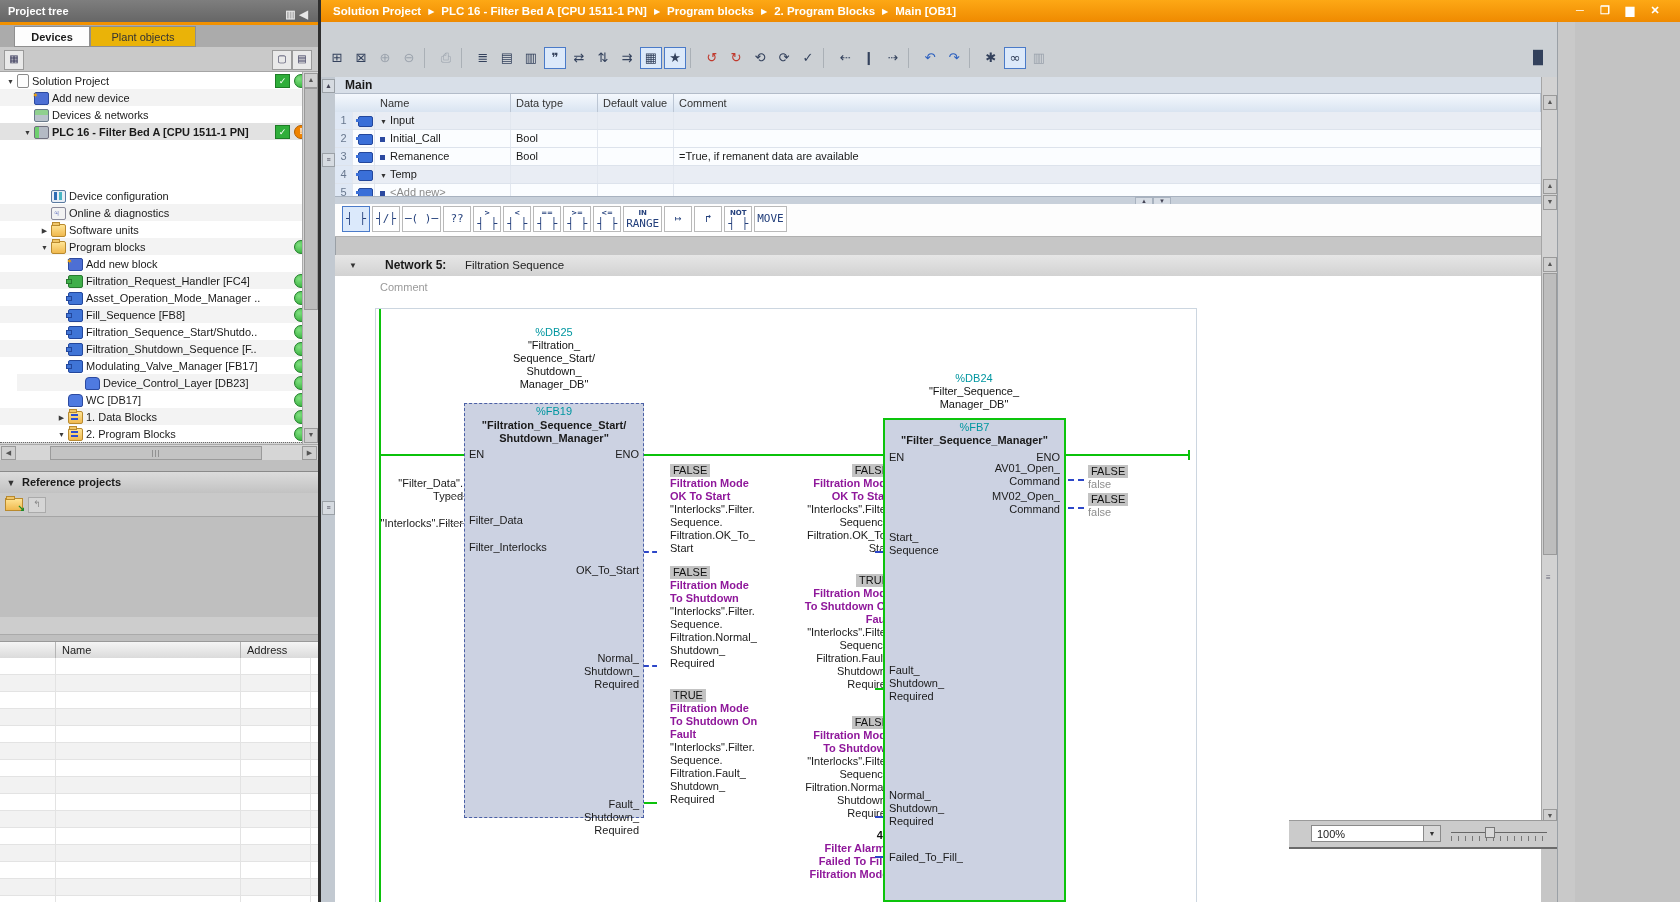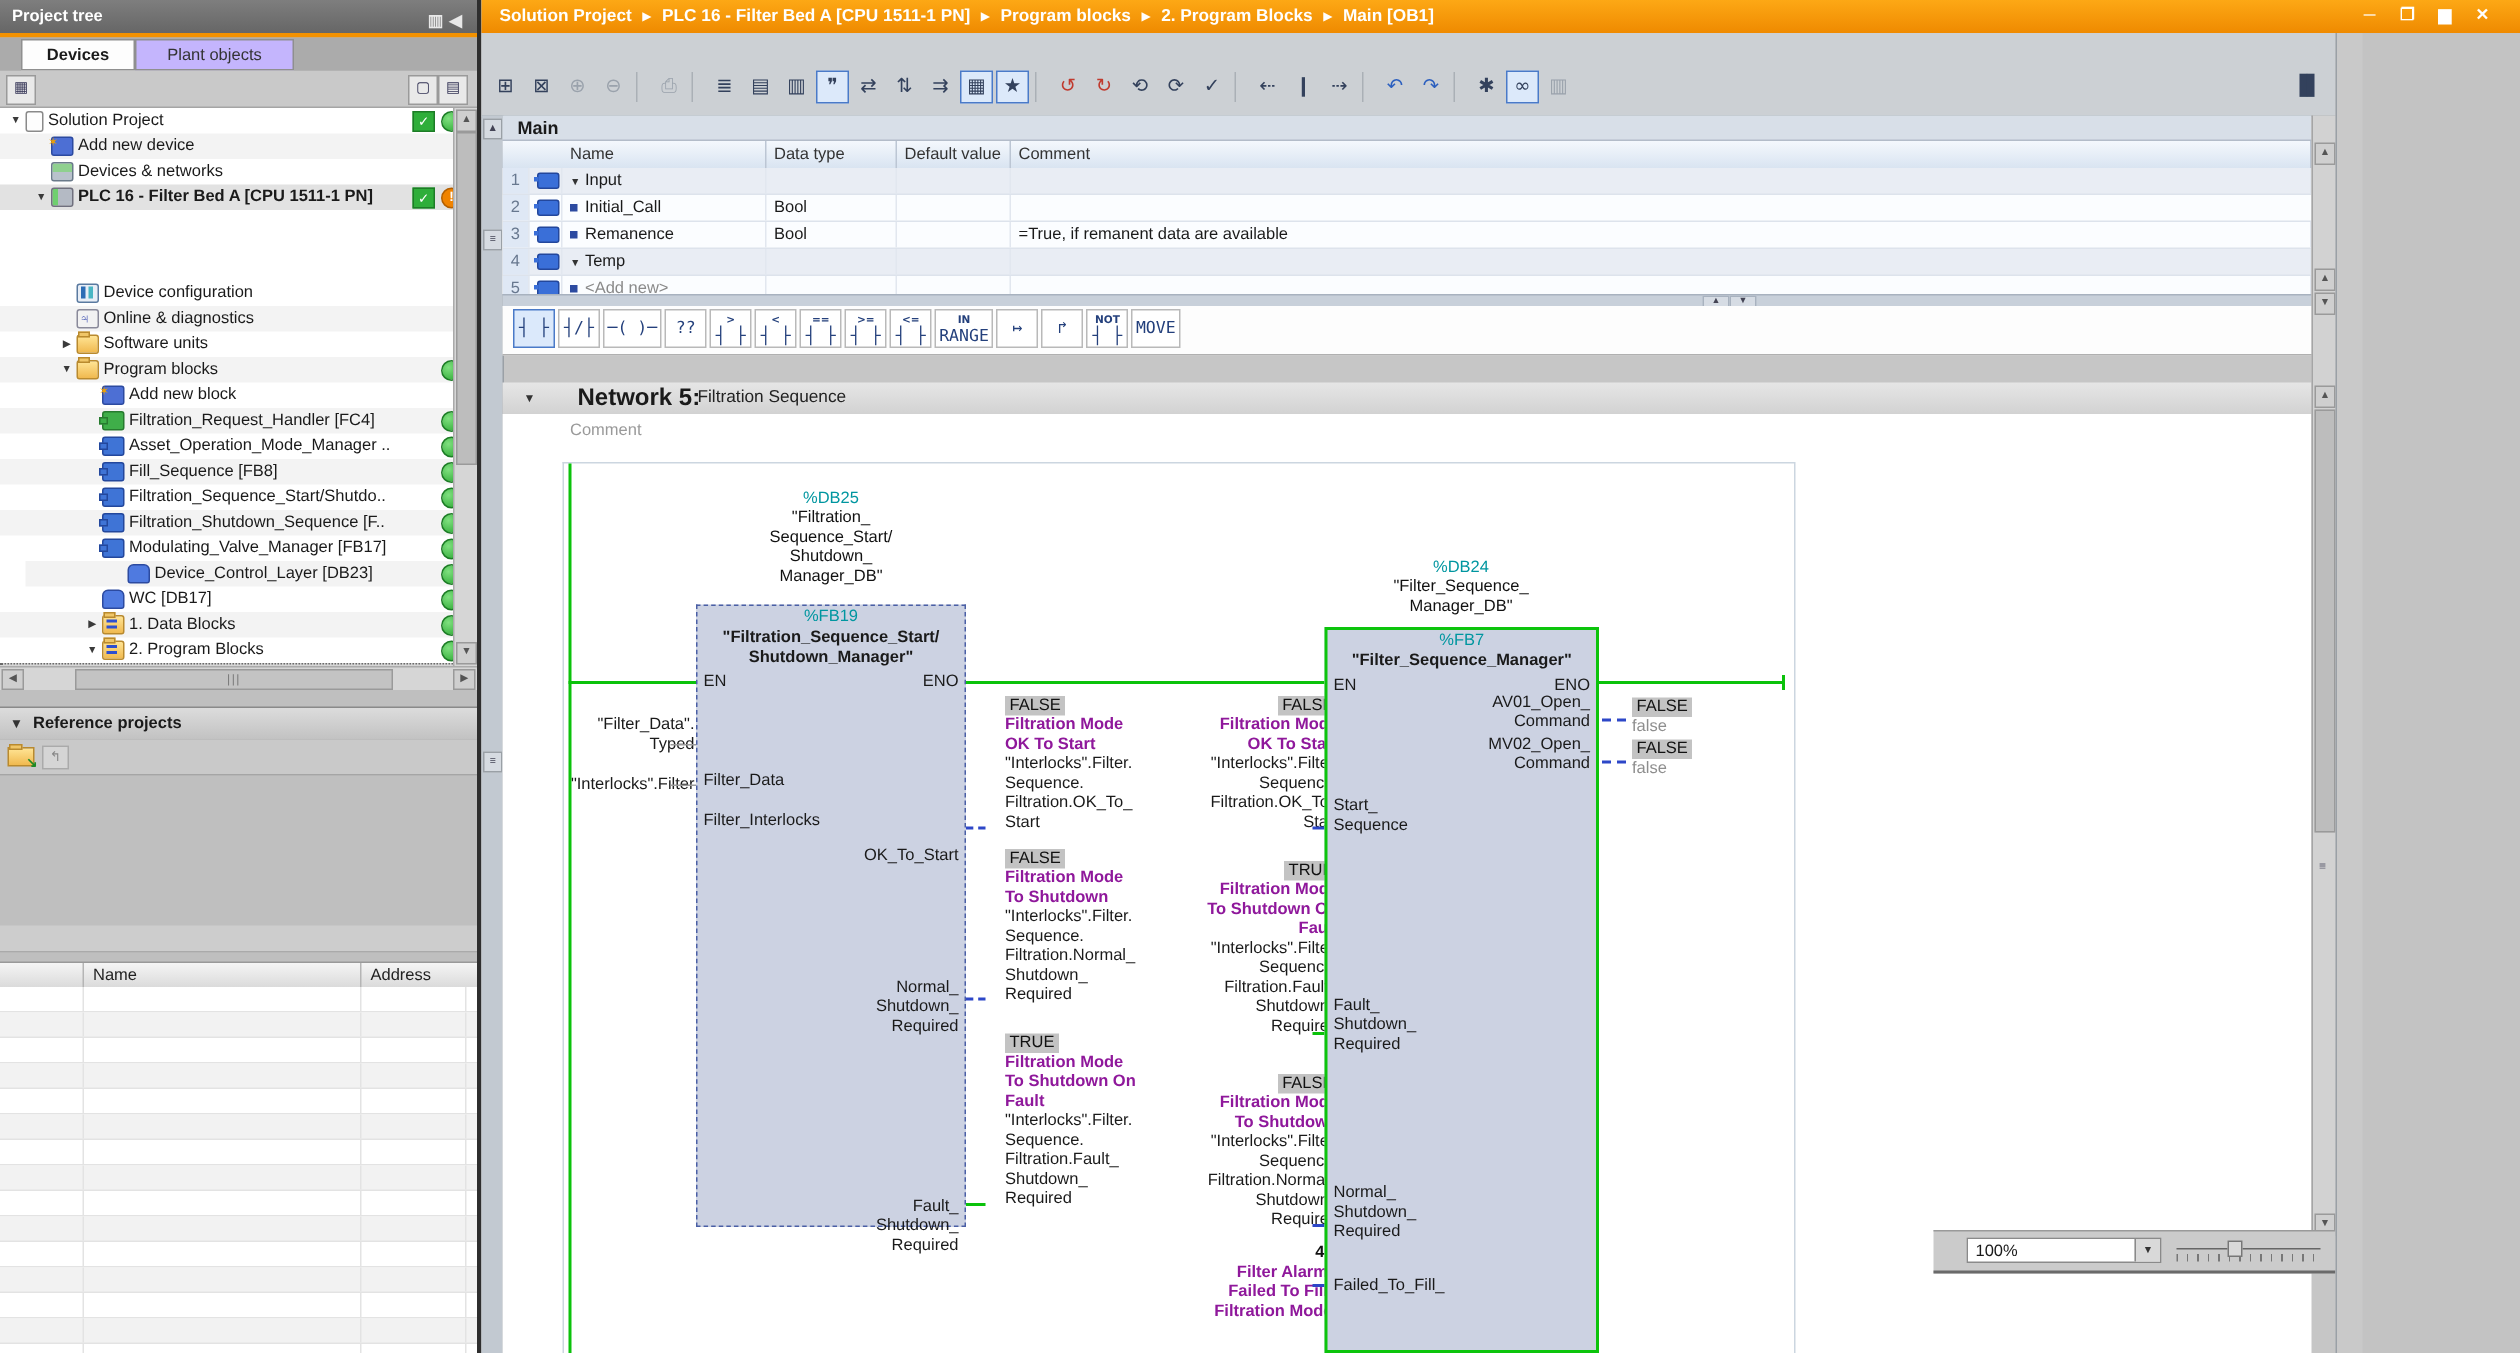--- a/index.html
+++ b/index.html
@@ -5,21 +5,21 @@
   html,body{margin:0;padding:0;background:#9a9a9a;font-family:"Liberation Sans",sans-serif;font-size:11px;color:#1a1a1a;}
   #app{position:relative;width:1680px;height:902px;overflow:hidden;background:#c6c6c6;}
   
   #left{position:absolute;left:0;top:0;width:318px;height:902px;background:#bfbfbf;}
   #lp-header{position:absolute;left:0;top:0;width:318px;height:22px;background:linear-gradient(#7e7e7e,#666);color:#fff;font-weight:bold;line-height:22px;padding-left:8px;box-sizing:border-box;}
   #lp-accent{position:absolute;left:0;top:22px;width:318px;height:3px;background:#f29100;}
   .lp-hicons{position:absolute;top:3px;right:6px;color:#e8e8e8;font-size:11px;letter-spacing:4px;}
   #lp-tabs{position:absolute;left:0;top:25px;width:318px;height:22px;background:#ababab;border-bottom:1px solid #8f8f8f;}
   .tab{position:absolute;top:1px;height:21px;line-height:21px;text-align:center;border:1px solid #8f8f8f;box-sizing:border-box;}
   .tab.active{left:14px;width:76px;background:#fdfdfd;font-weight:bold;}
-  .tab.inactive{left:90px;width:106px;background:#c4b5fd;color:#333;}
+  .tab.inactive{left:90px;width:106px;background:#eab308;color:#333;}
   #lp-toolbar{position:absolute;left:0;top:47px;width:318px;height:24px;background:#c9c9c9;border-bottom:1px solid #a5a5a5;}
   .lp-tool{position:absolute;top:3px;width:18px;height:18px;border:1px solid #9a9a9a;background:#e9e9e9;text-align:center;line-height:16px;font-size:10px;color:#335;}
   #tree{position:absolute;left:0;top:72px;width:318px;height:372px;background:#fff;overflow:hidden;}
   .trow{position:relative;height:17px;line-height:17px;white-space:nowrap;font-size:11px;}
   .trow:nth-child(even){background:#f3f3f3;}
   .trow.hl{background:#e2e2e2;}
   .trow.selected{background:#d5d5d5;outline:1px dotted #6a6a6a;outline-offset:-1px;}
   .trow .arrow{display:inline-block;width:13px;font-size:7px;color:#3a3a3a;text-align:center;vertical-align:middle;}
   .trow .tlabel{vertical-align:middle;padding-left:3px;}
   .trow.bold .tlabel{font-weight:bold;}
@@ -107,21 +107,21 @@
   #if-splitter{position:absolute;left:14px;top:196px;width:1206px;height:8px;background:#c8d0da;border-top:1px solid #a8b2bf;border-bottom:1px solid #a8b2bf;}
   .spl-btn{position:absolute;top:0px;width:16px;height:7px;font-size:6px;line-height:7px;text-align:center;color:#445;background:#d6dce4;border:1px solid #a8b2bf;}
   #favbar{position:absolute;left:14px;top:204px;width:1206px;height:32px;background:#fdfdfd;border-bottom:1px solid #b0b0b0;}
   .fav{display:inline-block;height:26px;min-width:28px;margin:2px 1px;border:1px solid #b9b9b9;background:#fff;text-align:center;vertical-align:top;font-family:"DejaVu Sans Mono",monospace;color:#24407c;padding:0 2px;box-sizing:border-box;}
   .fav.active{background:#dbe9fb;border-color:#4a7ac8;}
   .fav .ftop{display:block;font-size:7px;line-height:8px;margin-top:2px;font-family:"DejaVu Sans",sans-serif;font-weight:bold;}
   .fav .fmain{display:block;font-size:11px;line-height:14px;}
   .fav .fmain.solo{line-height:24px;}
   #nethead{position:absolute;left:14px;top:255px;width:1206px;height:21px;background:linear-gradient(#e6e6e6,#d2d2d2);border-bottom:1px solid #b5b5b5;line-height:21px;}
   #nethead .ntri{position:absolute;left:14px;top:0;font-size:8px;color:#333;}
-  #net-label{position:absolute;left:50px;font-weight:bold;font-size:16px;}
+  #net-label{position:absolute;left:50px;font-weight:bold;font-size:12px;}
   #net-title{position:absolute;left:130px;font-size:11.5px;color:#222;}
   #canvas{position:absolute;left:14px;top:276px;width:1206px;height:626px;background:#fff;overflow:hidden;}
   .comment-ph{position:absolute;left:45px;top:5px;color:#9a9a9a;}
   .frameline{position:absolute;background:#ccd6e0;}
   .wire-g{position:absolute;height:2px;background:#0bc20b;}
   .wire-gv{position:absolute;width:2px;background:#0bc20b;}
   .wire-b{position:absolute;height:0;border-top:2px dashed #2d47c8;}
   .fbblock{position:absolute;background:#ccd2e2;box-sizing:border-box;}
   #fb19{left:129px;top:127px;width:180px;height:415px;border:1px dashed #4a5fa5;}
   #fb7{left:548px;top:142px;width:183px;height:484px;border:2px solid #0cc40c;}

